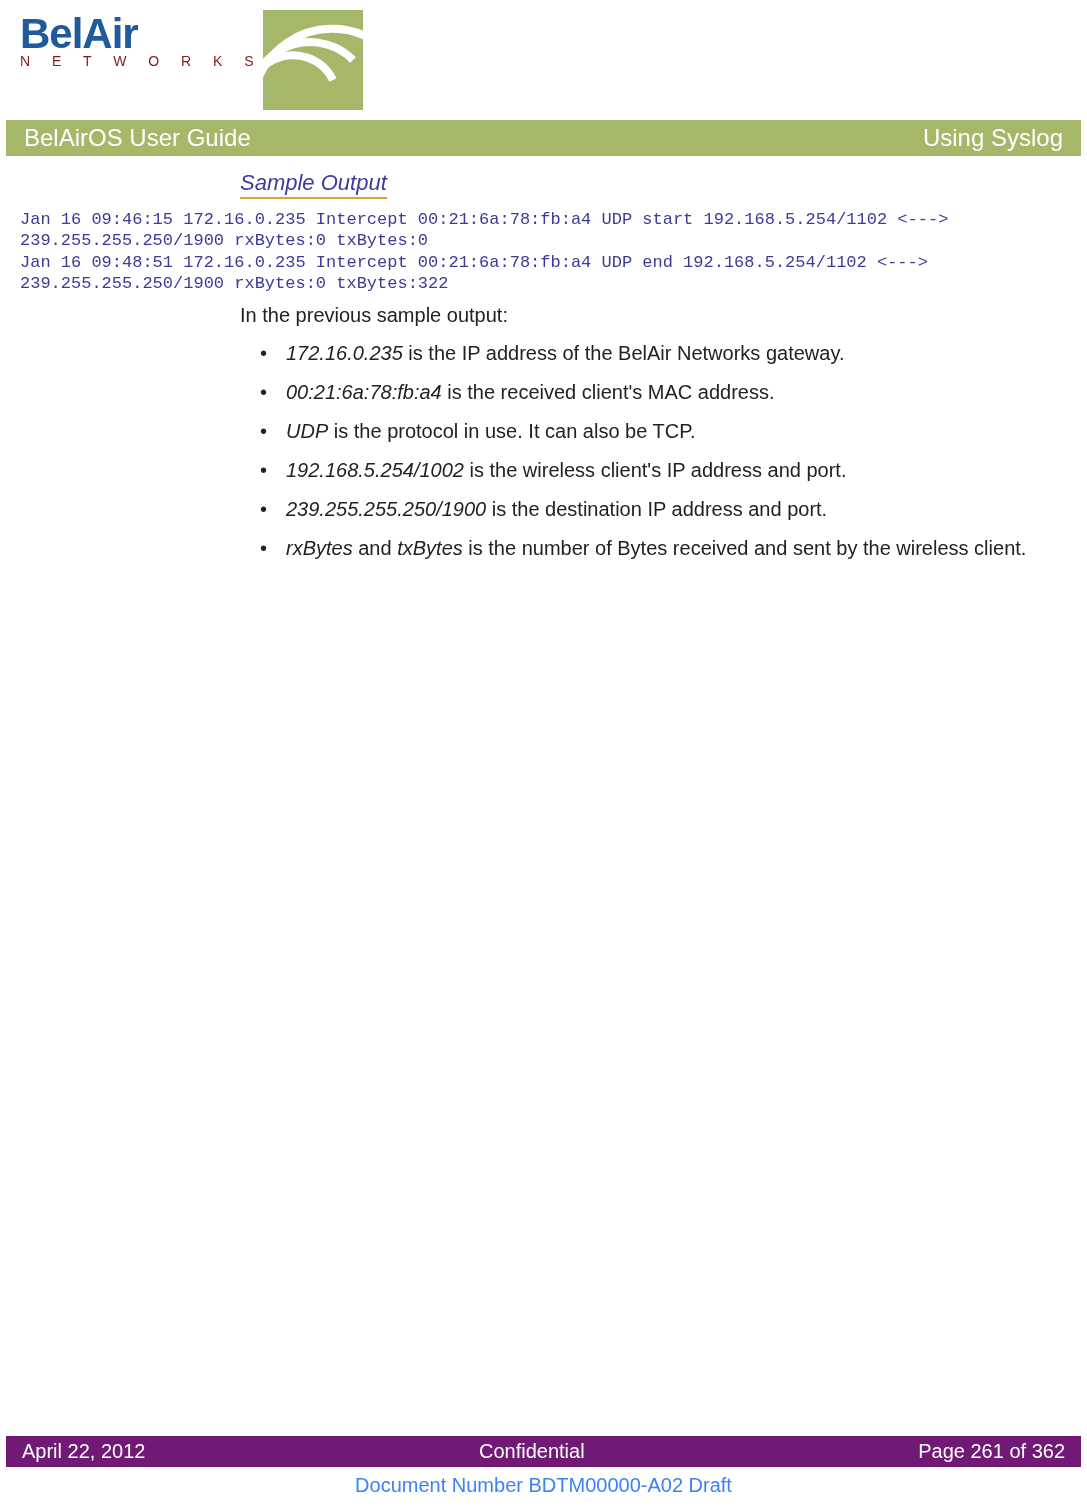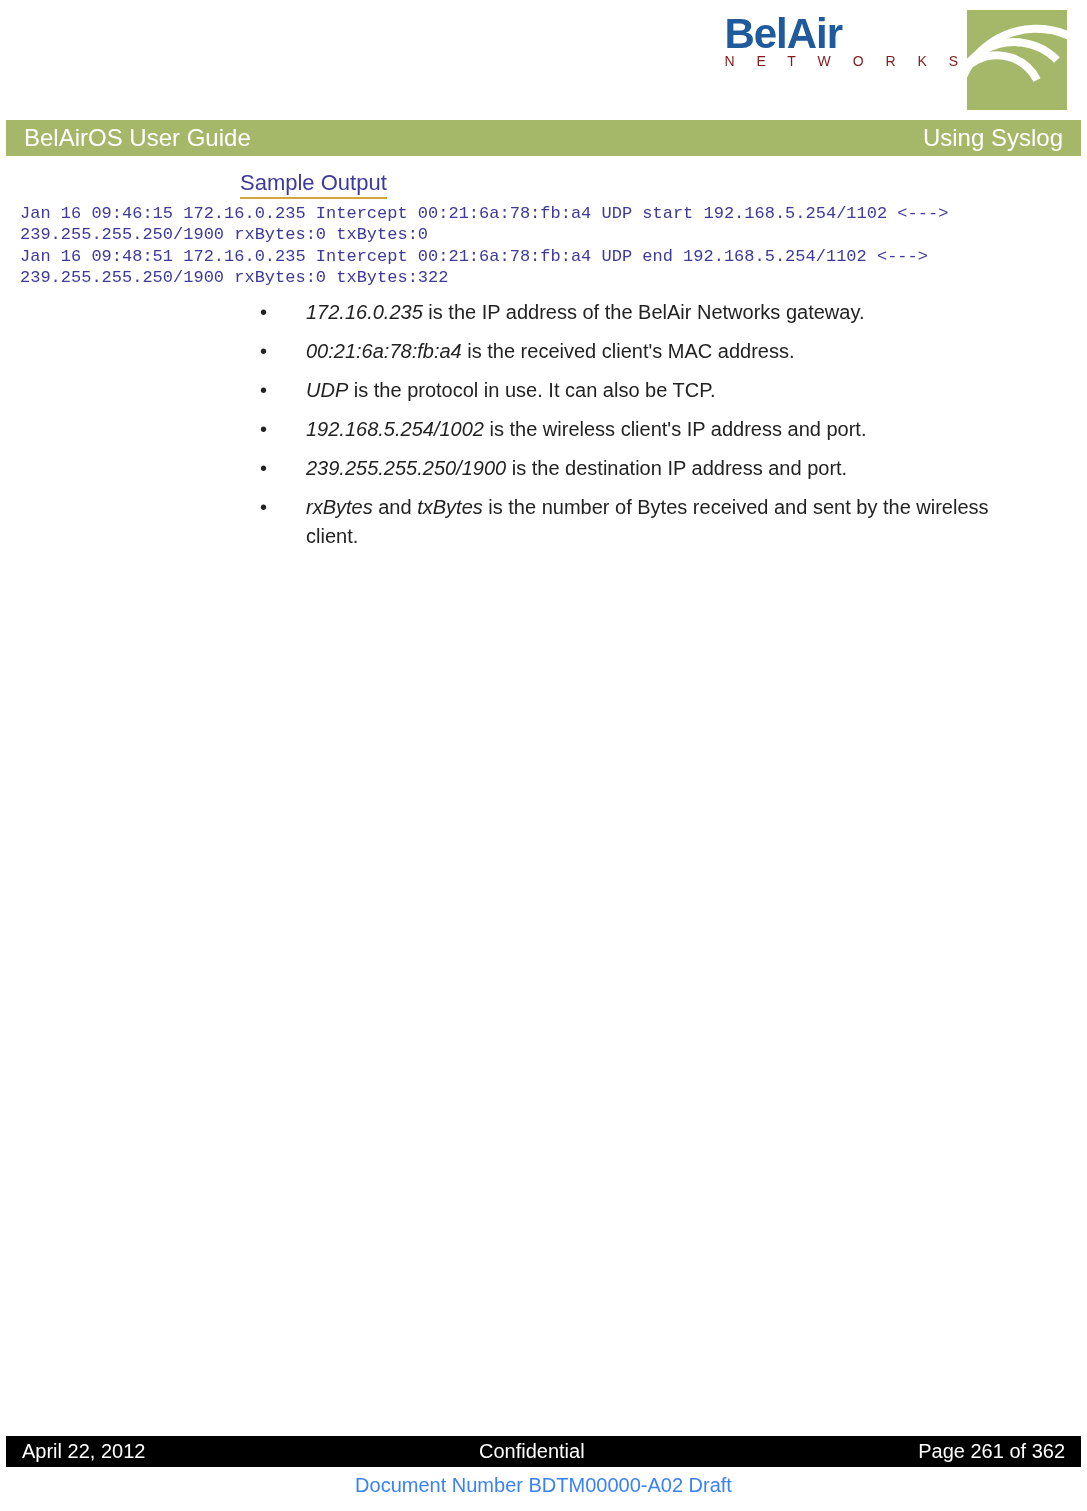--- a/index.html
+++ b/index.html
@@ -6,21 +6,21 @@
     body {
       width: 1087px;
       height: 1511px;
       font-family: "Gill Sans", "Gill Sans MT", "Trebuchet MS", sans-serif;
       position: relative;
       background: #fff;
     }
     .header {
       padding: 10px 20px 0 20px;
       display: flex;
-      justify-content: flex-end;
+      justify-content: flex-start;
       align-items: flex-start;
       height: 120px;
     }
     .logo-block {
       display: flex;
       flex-direction: column;
       align-items: flex-start;
     }
     .logo-main {
       font-size: 42px;
@@ -44,23 +44,25 @@
       font-size: 24px;
       margin: 0 6px;
     }
     .content {
       padding: 14px 20px;
     }
     .section-heading {
       color: #3d3a99;
       font-size: 22px;
       margin-left: 220px;
+      margin-bottom: 6px;
       border-bottom: 2px solid #d7a43a;
       display: inline-block;
       padding-bottom: 1px;
+      font-style: italic;
     }
     .code-block {
       font-family: Liberation Mono, monospace;
       font-size: 17px;
       color: #3d3a99;
       white-space: pre-wrap;
       line-height: 1.25;
       margin: 4px 0 10px 0;
     }
     .intro {
@@ -77,28 +79,28 @@
     }
     .bullet {
       display: flex;
       margin-bottom: 10px;
       line-height: 1.45;
     }
     .bullet .dot {
       margin-right: 16px;
       min-width: 10px;
     }
-    .bullet .txt { flex: 1; padding-right: 40px; margin-left: 20px; }
+    .bullet .txt { flex: 1; padding-right: 40px; }
     .ital { font-style: italic; }
     .footer-bar {
       position: absolute;
       bottom: 44px;
       left: 6px;
       right: 6px;
-      background: #000000;
+      background: #701a75;
       color: #fff;
       display: flex;
       justify-content: space-between;
       padding: 4px 16px;
       font-size: 20px;
     }
     .doc-number {
       position: absolute;
       bottom: 14px;
       width: 100%;
@@ -127,20 +129,21 @@
 
 <div class="title-bar">
   <span>BelAirOS User Guide</span>
   <span>Using Syslog</span>
 </div>
 
 <div class="content">
   <div class="section-heading">Sample Output</div>
   <div class="code-block">Jan 16 09:46:15 172.16.0.235 Intercept 00:21:6a:78:fb:a4 UDP start 192.168.5.254/1102 &lt;---&gt; 239.255.255.250/1900 rxBytes:0 txBytes:0
 Jan 16 09:48:51 172.16.0.235 Intercept 00:21:6a:78:fb:a4 UDP end 192.168.5.254/1102 &lt;---&gt; 239.255.255.250/1900 rxBytes:0 txBytes:322</div>
+  <div class="intro">In the previous sample output:</div>
   <div class="bullets">
       <div class="bullet">
         <span class="dot">•</span>
         <span class="txt"><span class="ital">172.16.0.235</span><span> is the IP address of the BelAir Networks gateway.</span></span>
       </div>
       <div class="bullet">
         <span class="dot">•</span>
         <span class="txt"><span class="ital">00:21:6a:78:fb:a4</span><span> is the received client's MAC address.</span></span>
       </div>
       <div class="bullet">

